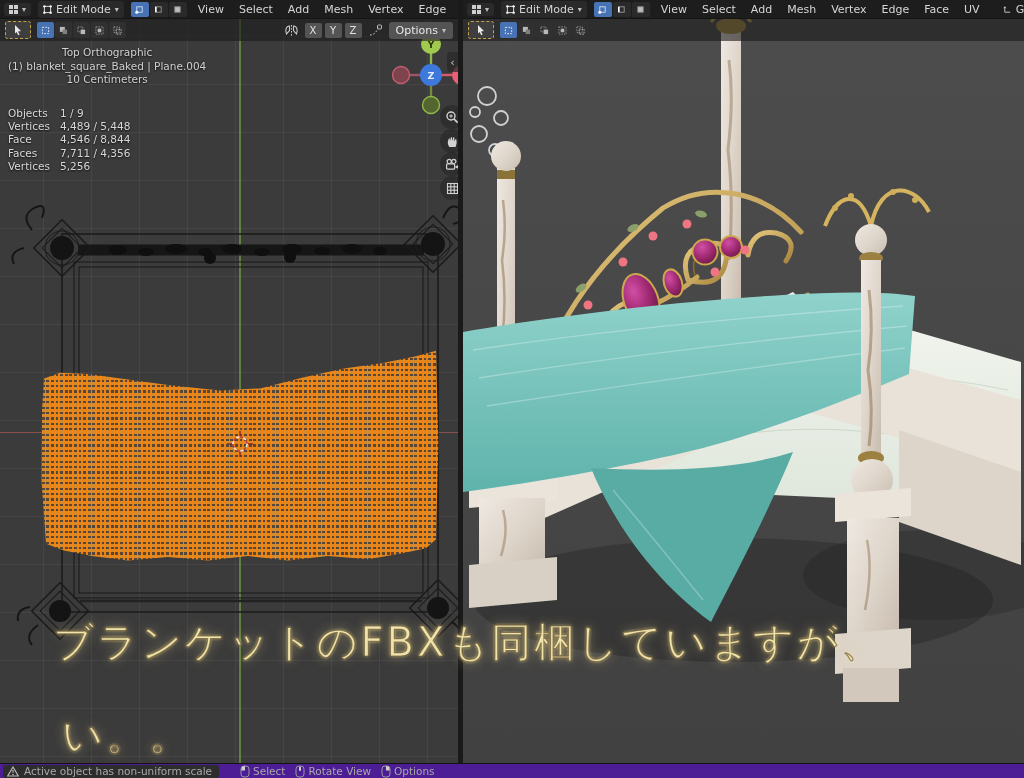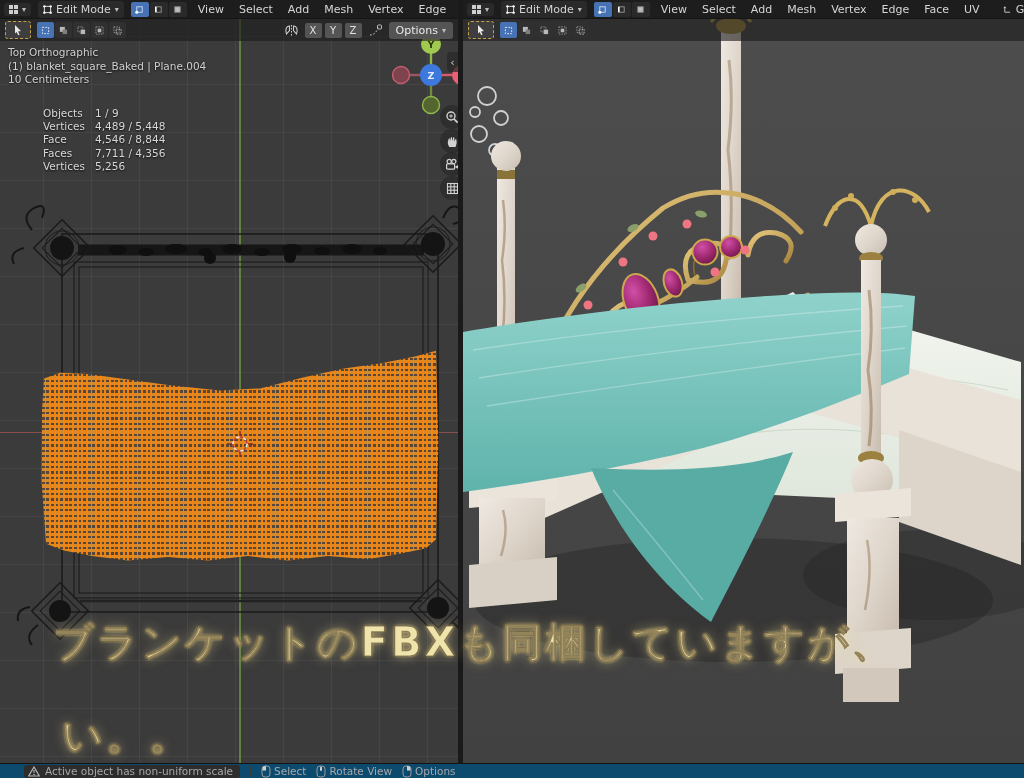--- a/index.html
+++ b/index.html
@@ -36,25 +36,25 @@
            padding:2px 7px; color:#e8e8e8; }
   .toolbtn { width:26px; height:18px; border:1px dashed #c8a24a; border-radius:3px; background:#3e3e3e;
              display:flex; align-items:center; justify-content:center; }
   .selmode { width:17px; height:16px; background:#303030; border-radius:2px; display:flex;
              align-items:center; justify-content:center; }
   .selmode.active { background:#4772b3; }
   .mini { width:9px; height:9px; }
 
   
   .vinfo { position:absolute; left:8px; top:46px; z-index:10; color:#d0d0d0; font-size:10.5px;
-           line-height:13.5px; text-shadow:0 1px 2px rgba(0,0,0,.8); }
+           line-height:13.5px; text-shadow:0 1px 2px rgba(0,0,0,.8);text-align:center; }
   .stats { position:absolute; left:8px; top:107px; z-index:10; font-size:10.5px; line-height:13.2px;
            color:#d8d8d8; text-shadow:0 1px 2px rgba(0,0,0,.8); }
   .stats .row { display:flex; }
-  .stats .lbl { width:52px;margin-left:35px; }
+  .stats .lbl { width:52px; }
   .axis-x { position:absolute; left:0; width:458px; top:432px; height:1px; background:rgba(205,95,95,.55); z-index:2; }
   .axis-y { position:absolute; left:239px; top:0; width:2px; height:763px; background:rgba(120,165,70,.65); z-index:2; }
   .wire { position:absolute; left:0; top:0; z-index:3; }
   .mesh { position:absolute; left:40px; top:344px; width:400px; height:222px; z-index:4;
           background:
             repeating-linear-gradient(90deg, rgba(246,132,12,.95) 0 1.8px, rgba(246,132,12,0) 1.8px 4.6px),
             repeating-linear-gradient(180deg, #d8892a 0 3.2px, #55483a 3.2px 5.4px);
           filter:drop-shadow(0 0 1px rgba(245,130,16,.8));
           clip-path:polygon(0.5% 30%,1% 15.5%,5% 13%,12% 13.5%,22% 16%,32% 18.5%,45% 21%,55% 20%,
             66% 15%,76% 11%,86% 8.5%,94% 5.5%,99% 3%,99.6% 45%,99% 88%,96.5% 92%,90% 94.5%,82% 97%,
@@ -62,27 +62,27 @@
   .cursor3d { position:absolute; left:227px; top:431px; z-index:6; }
   .gizmo { position:absolute; left:388px; top:32px; z-index:11; }
   .navbtn { position:absolute; left:440px; width:24px; height:24px; border-radius:50%;
             background:rgba(38,38,38,.62); z-index:11; display:flex; align-items:center; justify-content:center; }
   .ntoggle { position:absolute; right:0; top:52px; width:11px; height:20px; z-index:11;
              background:rgba(40,40,40,.7); border-radius:4px 0 0 4px; color:#c9c9c9;
              display:flex; align-items:center; justify-content:center; font-size:11px; }
 
   
   .caption { position:absolute; left:0; top:0; width:1024px; height:778px; z-index:50; pointer-events:none; }
-  .cap-line { position:absolute; font-size:40px; font-weight:700; letter-spacing:3px; color:#efe4ab;
+  .cap-line { position:absolute; font-size:40px; font-weight:400; letter-spacing:3px; color:#efe4ab;
               -webkit-text-stroke:1.2px rgba(72,52,26,.55);
               text-shadow:0 0 12px rgba(250,230,150,.55), 0 0 3px rgba(250,228,150,.9); }
 
   
-  .statusbar { position:absolute; left:0; top:763px; width:1024px; height:15px; background:#0c4a6e;
-               border-top:1px solid #141414; display:flex; align-items:center; gap:10px; padding:0 24px;
+  .statusbar { position:absolute; left:0; top:763px; width:1024px; height:15px; background:#4c1d95;
+               border-top:1px solid #141414; display:flex; align-items:center; gap:10px; padding:0 3px;
                z-index:60; font-size:10.5px; color:#a8a8a8; }
   .warnchip { display:flex; align-items:center; gap:5px; background:#2d2d2d; border-radius:3px;
               padding:0 7px 0 4px; height:13px; }
   .hint { display:flex; align-items:center; gap:3px; }
   .vsep { width:1px; height:11px; background:#3a3a3a; }
 </style>
 </head>
 <body>
 
 <div class="app">

